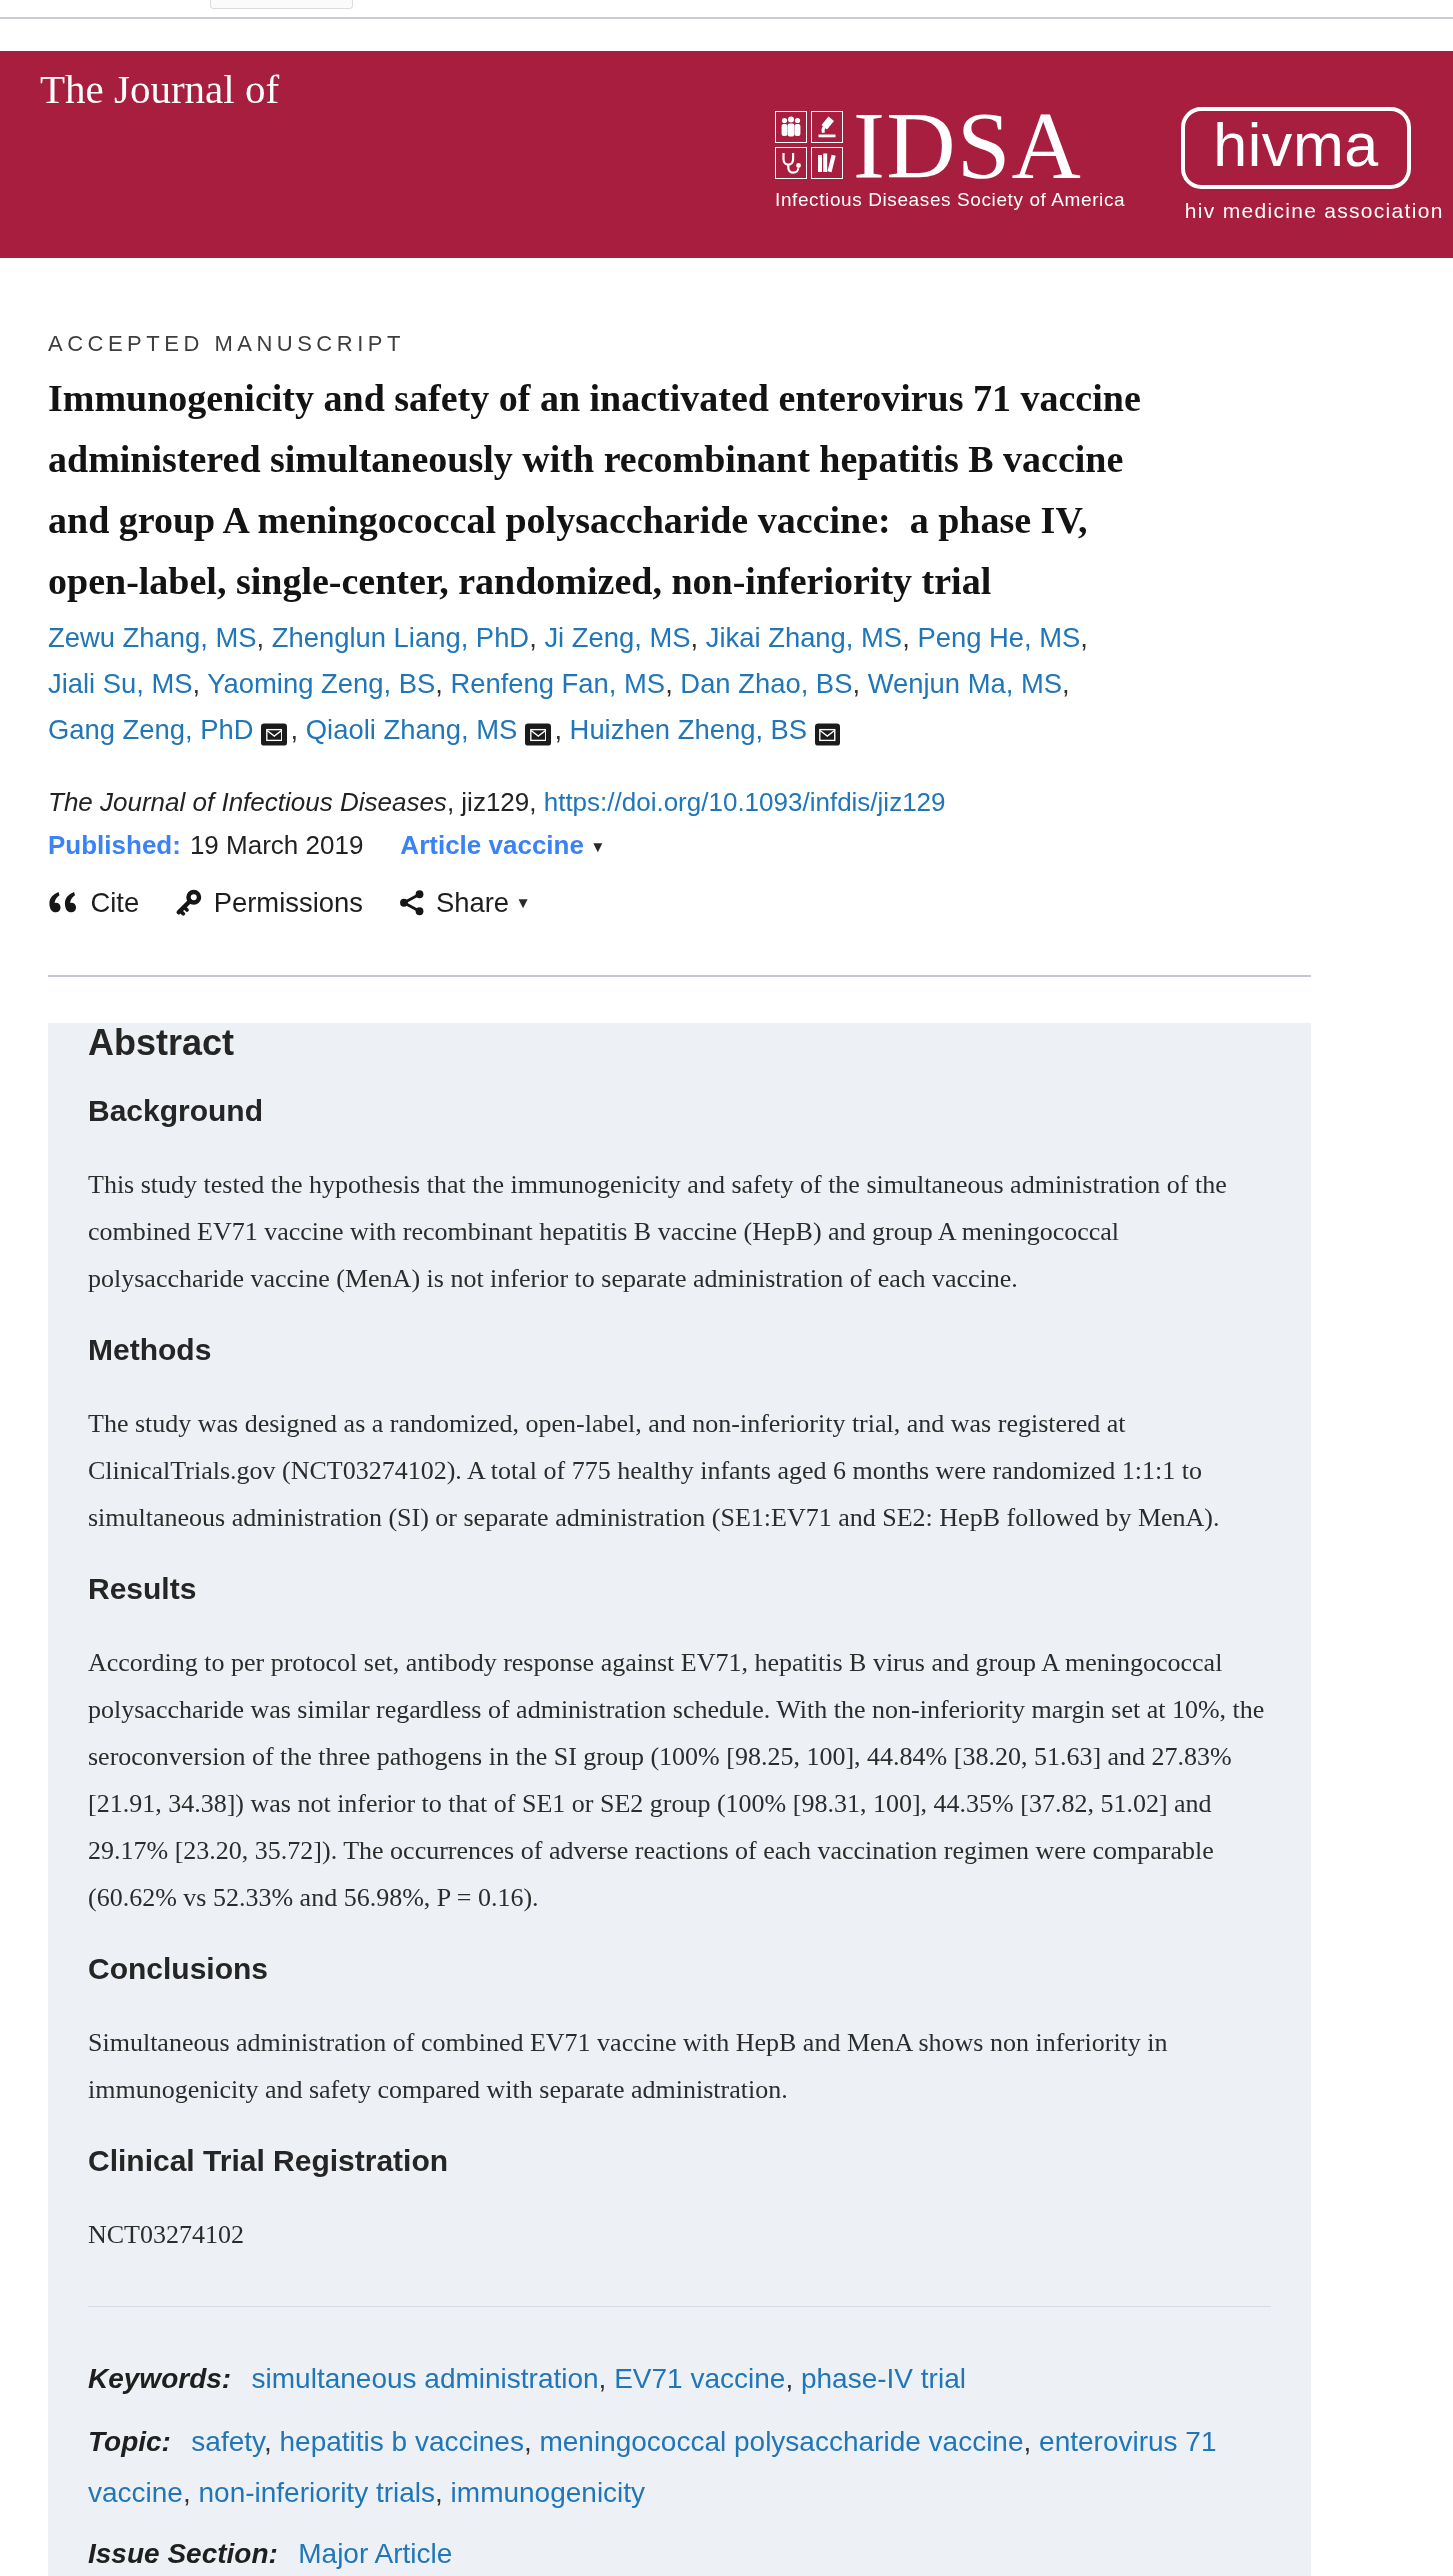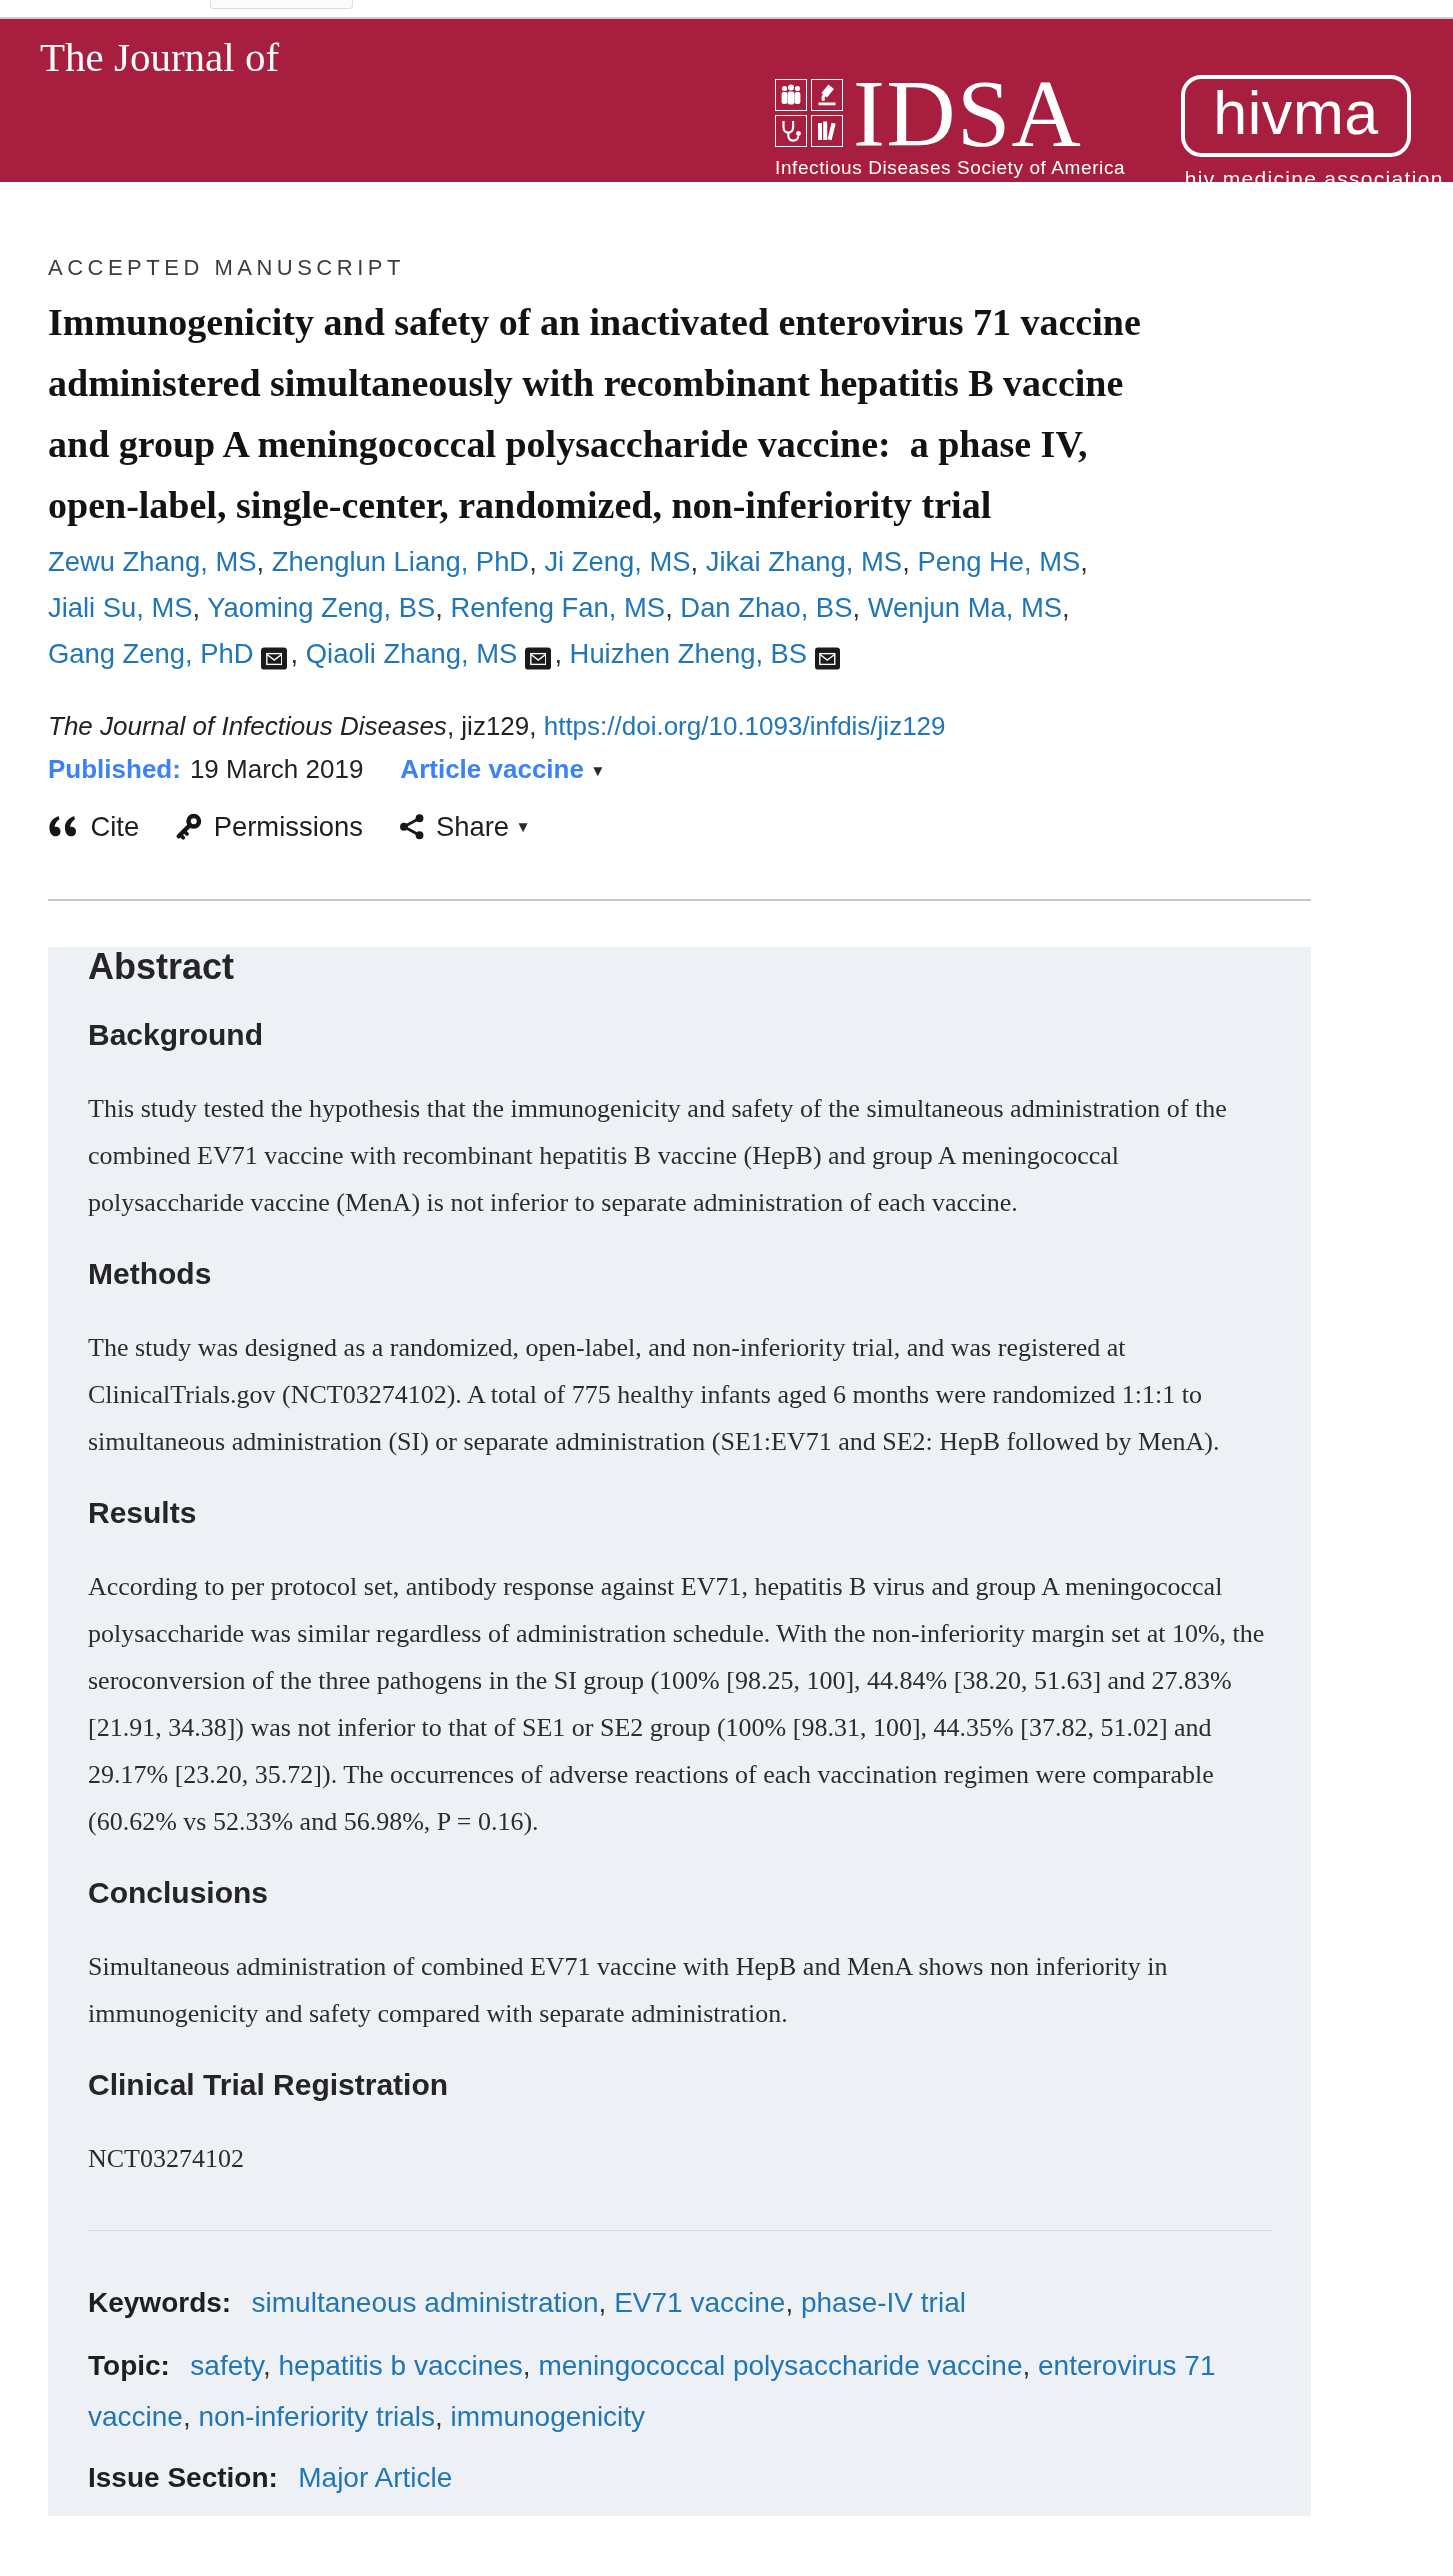--- a/index.html
+++ b/index.html
@@ -8,21 +8,21 @@
           font-family:"Liberation Sans", sans-serif; }
 
   
   .top-strip { height:16.6px; background:#fff; position:relative; }
   .top-fragment { position:absolute; left:210px; top:0; width:143px; height:9px;
                   background:#fbfbfb; border:1.3px solid #dcdcdc; border-top:none;
                   border-radius:0 0 3.8px 3.8px; }
   .hairline { height:2.6px; background:#c9ccd1; }
 
   
-  .banner { position:relative; height:163px; background:#a71e3e; color:#fff; }
+  .banner { position:relative; height:207px; background:#a71e3e; color:#fff;margin-top:32px; }
   .journal-title { position:absolute; left:40px; top:12.8px; font-family:"Liberation Serif", serif; }
   .jt1 { font-size:41px; line-height:50px; }
   .jt2 { font-size:64px; line-height:71px; letter-spacing:0.6px; }
 
   .idsa { position:absolute; left:775px; top:60px; }
   .idsa-top { display:flex; align-items:flex-start; }
   .idsa-grid { display:grid; grid-template-columns:32px 32px; grid-template-rows:32px 32px; gap:3.8px; }
   .idsa-cell { border:1.9px solid #fff; display:flex; align-items:center; justify-content:center; }
   .idsa-acronym { font-family:"Liberation Serif", serif; font-size:96px; line-height:69px;
                   margin-left:10.2px; letter-spacing:1.3px; }
@@ -72,21 +72,21 @@
   .panel h2 { margin-top:46px; font-size:36px; line-height:40px; color:#252525; font-weight:700; }
   .panel h3 { margin-top:31px; font-size:30px; line-height:34px; color:#252525; font-weight:700; }
   .panel p  { margin-top:33px; font-family:"Liberation Serif", serif; font-size:26px;
               line-height:47px; color:#2c2c2c; }
   .inner-divider { margin-top:48px; height:1.3px; background:#d6dae2; }
 
   .meta-row { font-size:28px; line-height:51px; color:#1f1f1f; }
   .meta-kw    { margin-top:46px; }
   .meta-topic { margin-top:11.5px; }
   .meta-issue { margin-top:10.2px; }
-  .meta-label { font-weight:700; margin-right:20.4px; }
+  .meta-label { font-weight:700; margin-right:20.4px;font-style:italic; }
   .meta-link  { color:#2076b7; cursor:pointer; }
 </style>
 </head>
 <body>
 
 <div class="page">
 
   <div class="top-strip">
     <div class="top-fragment"></div>
   </div>

